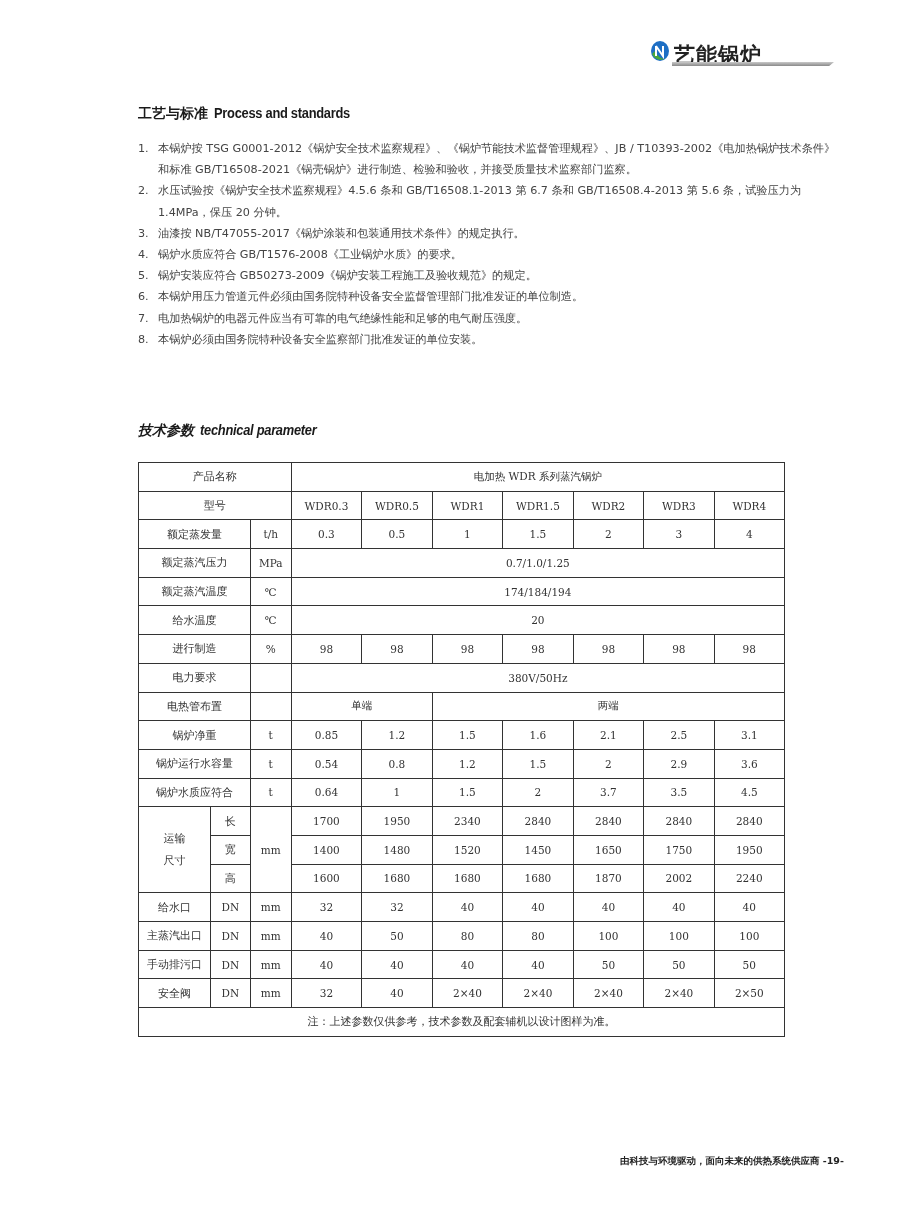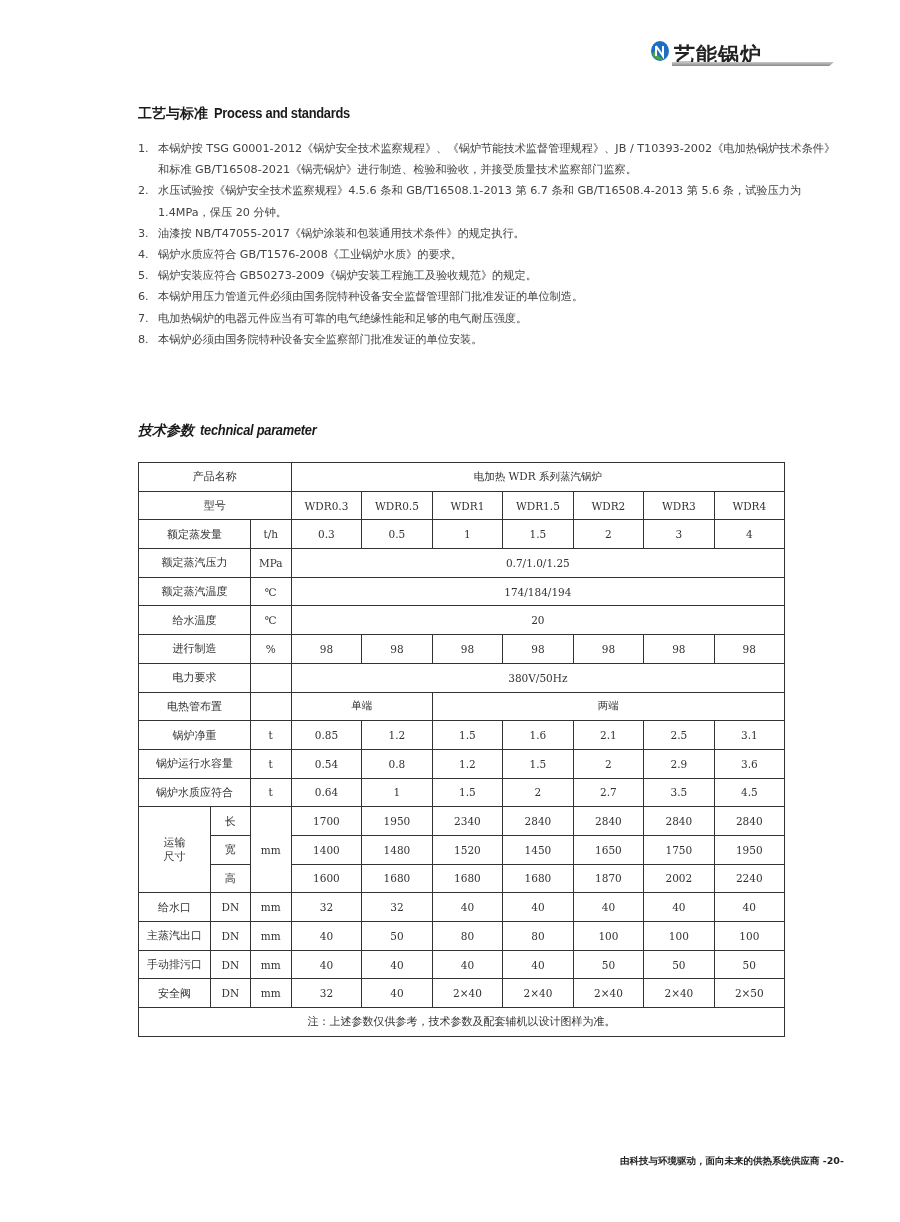--- a/index.html
+++ b/index.html
@@ -184,26 +184,26 @@
         <td>2.9</td>
         <td>3.6</td>
       </tr>
       <tr>
         <td colspan="2" class="lbl">锅炉水质应符合</td>
         <td>t</td>
         <td>0.64</td>
         <td>1</td>
         <td>1.5</td>
         <td>2</td>
-        <td>2.7</td>
+        <td>3.7</td>
         <td>3.5</td>
         <td>4.5</td>
       </tr>
       <tr>
-        <td rowspan="3" class="lbl"><span style="display: inline-block; width: 26px; line-height: 14px;">运输尺寸</span></td>
+        <td rowspan="3" class="lbl"><span style="display: inline-block; width: 26px; line-height: 22px;">运输尺寸</span></td>
         <td class="lbl">长</td>
         <td rowspan="3">mm</td>
         <td>1700</td>
         <td>1950</td>
         <td>2340</td>
         <td>2840</td>
         <td>2840</td>
         <td>2840</td>
         <td>2840</td>
       </tr>
@@ -276,14 +276,14 @@
         <td>2×50</td>
       </tr>
       <tr>
         <td colspan="10" class="note">注：上述参数仅供参考，技术参数及配套辅机以设计图样为准。</td>
       </tr>
     </tbody>
 </table>
 
 <div class="footer">
   <span>由科技与环境驱动，面向未来的供热系统供应商</span>
-  <span>-20-</span>
+  <span>-19-</span>
 </div>
 
 </body></html>

